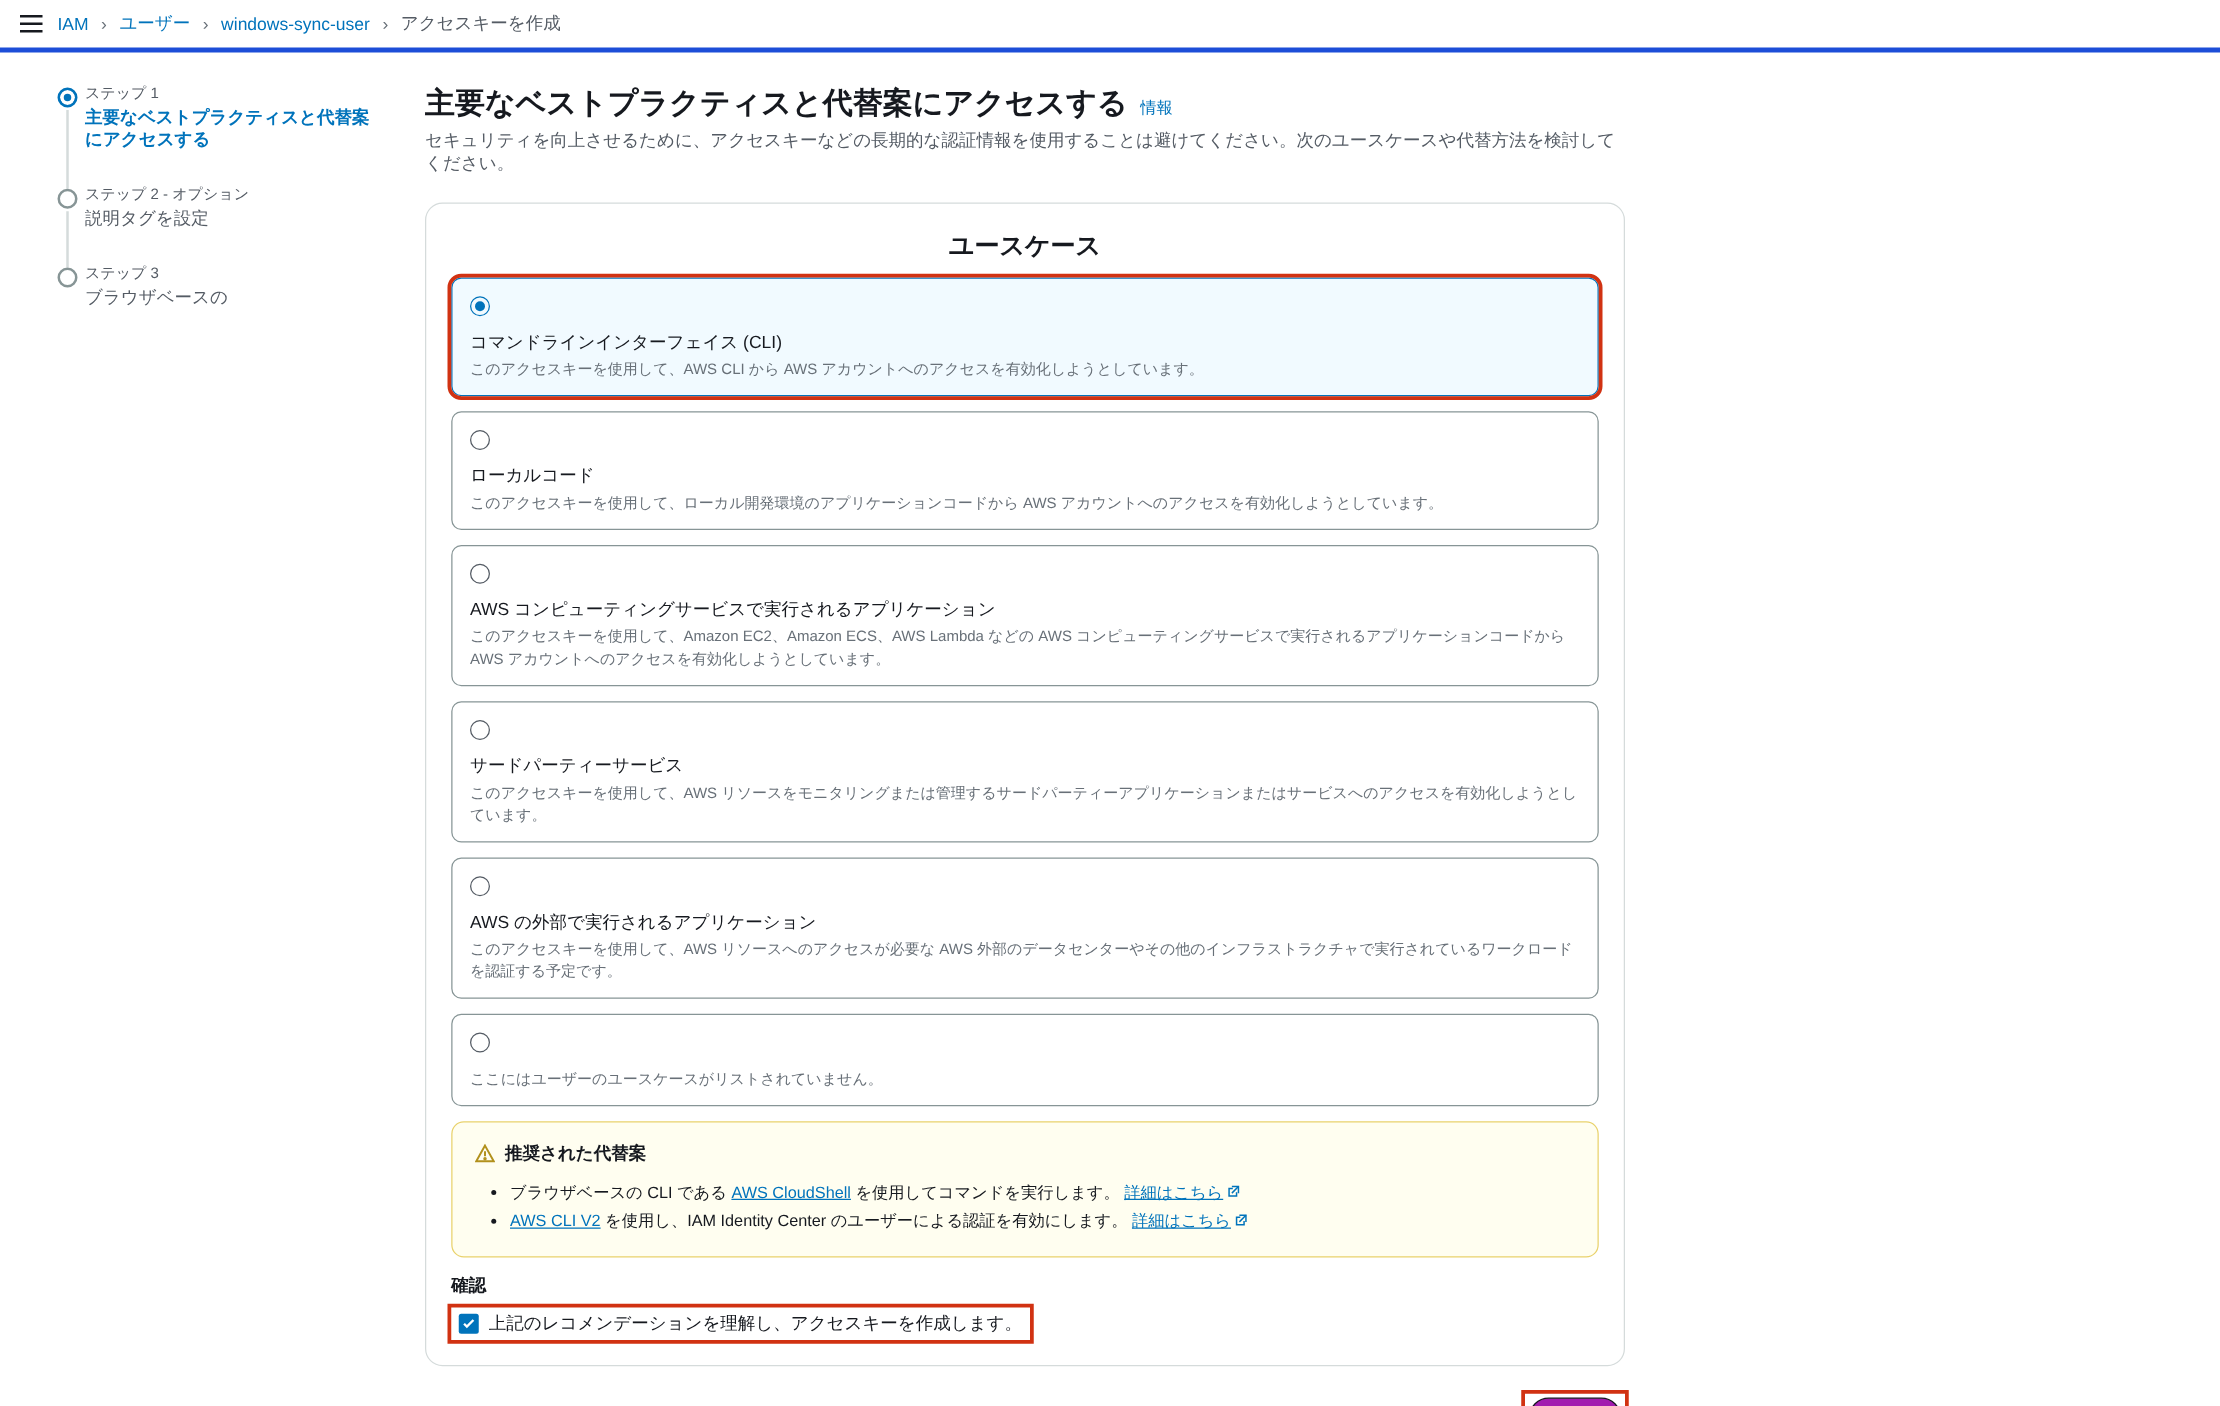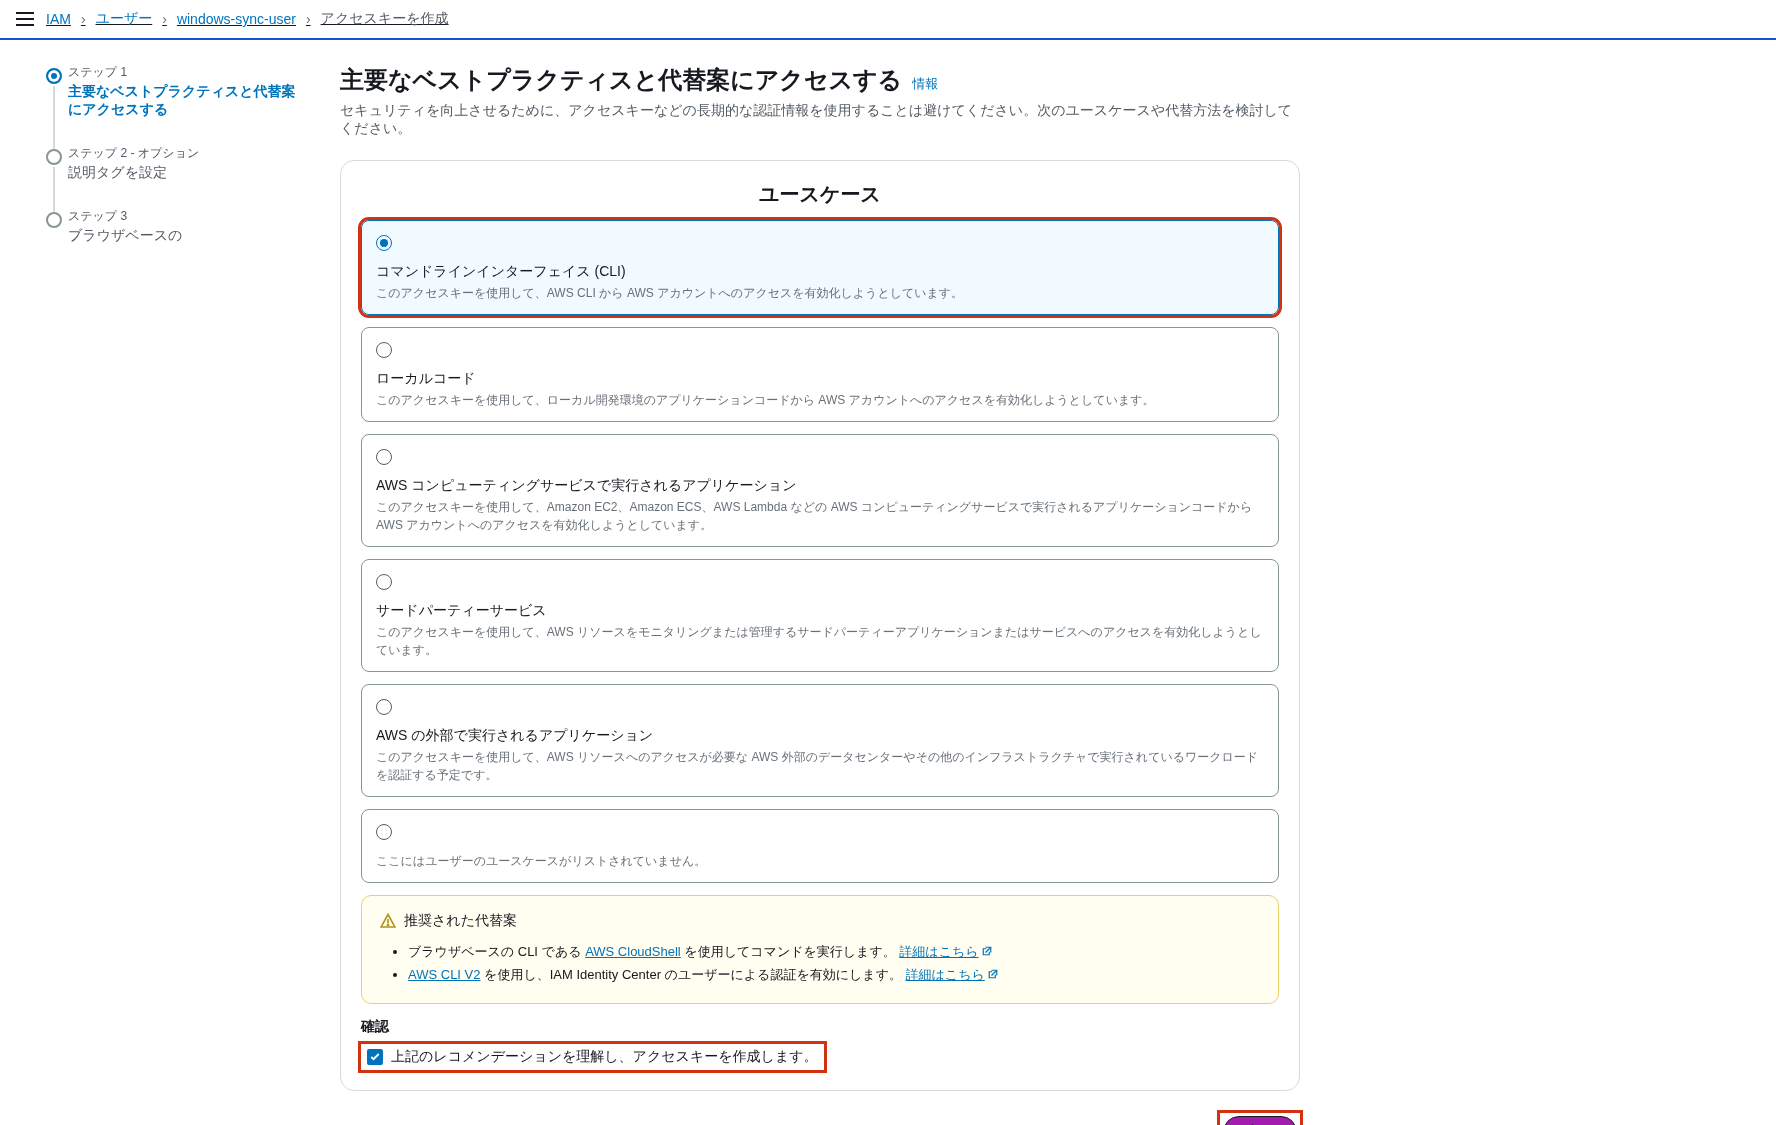--- a/index.html
+++ b/index.html
@@ -6,23 +6,22 @@
     body {
       font-family: "Amazon Ember", "Helvetica Neue", Arial, sans-serif;
       font-size: 14px;
       color: #16191f;
       background: #ffffff;
     }
     .top-bar {
       display: flex;
       align-items: center;
       padding: 10px 16px;
-      border-bottom: 2px solid #1d4ed8;
+      border-bottom: 4px solid #1d4ed8;
       gap: 12px;
-      text-decoration: underline;
     }
     .hamburger-icon {
       width: 18px;
       height: 14px;
       cursor: pointer;
       display: flex;
       flex-direction: column;
       justify-content: space-between;
     }
     .hamburger-icon span {
@@ -146,21 +145,21 @@
       background: #fffef0;
       border: 1px solid #e9d26c;
       border-radius: 10px;
       padding: 16px 18px;
       margin-top: 10px;
     }
     .alt-header {
       display: flex;
       align-items: center;
       gap: 8px;
-      font-weight: 400;
+      font-weight: 700;
       margin-bottom: 10px;
       text-align: right;
     }
     .warn-icon {
       width: 16px; height: 16px;
       display: inline-flex;
       color: #b2911c;
     }
     .alt-list { list-style: disc; padding-left: 28px; }
     .alt-list li { font-size: 13px; color: #16191f; line-height: 1.8; }

